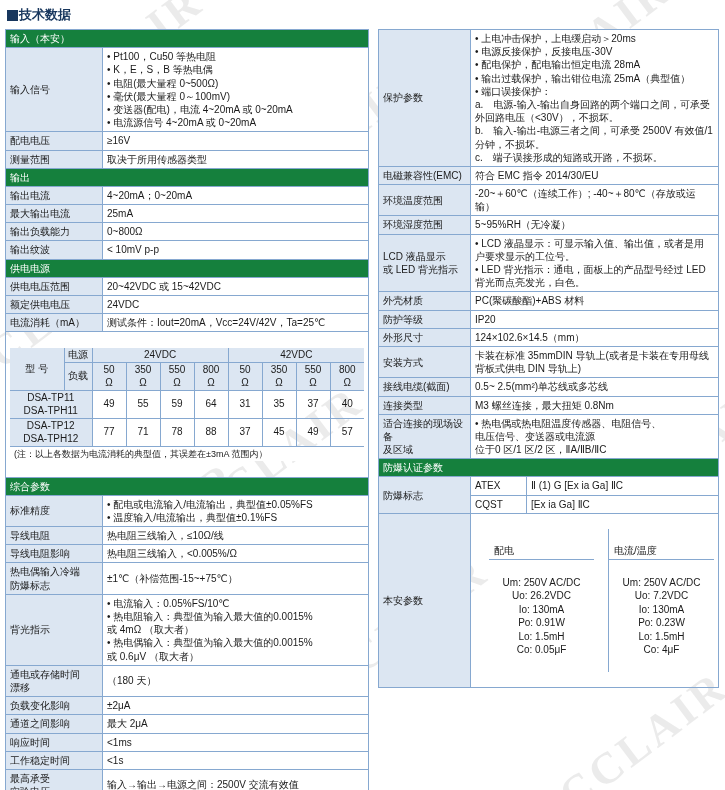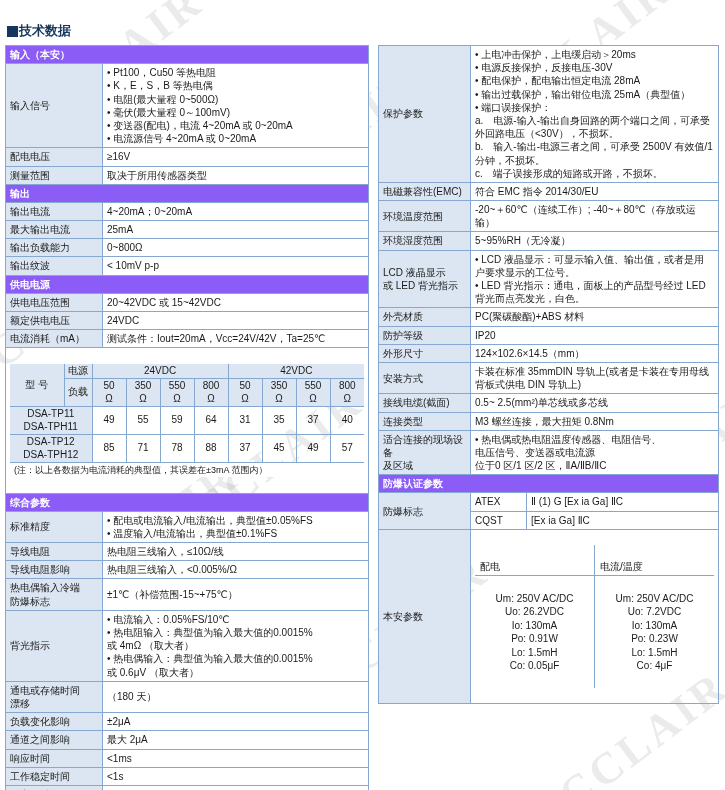--- a/index.html
+++ b/index.html
@@ -3,41 +3,41 @@
 <meta charset="utf-8">
 <style>
   html,body{margin:0;padding:0;}
   body{width:725px;height:790px;background:#ffffff;font-family:"Liberation Sans","DejaVu Sans",sans-serif;color:#1a1a1a;position:relative;overflow:hidden;}
   .watermark{position:absolute;z-index:0;font-family:"Liberation Serif","DejaVu Serif",serif;font-weight:700;font-size:44px;letter-spacing:4px;color:rgba(130,130,130,0.16);transform:rotate(-37deg);white-space:nowrap;pointer-events:none;}
   .w1{left:20px;top:30px;}  .w2{left:488px;top:18px;}  .w3{left:235px;top:112px;}
   .w4{left:-55px;top:295px;} .w5{left:415px;top:270px;} .w6{left:595px;top:420px;}
   .w7{left:55px;top:505px;}  .w8{left:305px;top:600px;} .w9{left:545px;top:715px;}
   .w10{left:180px;top:430px;}
   .content{position:relative;z-index:1;padding:6px 5px 0 5px;}
-  .page-title{display:flex;align-items:center;color:#17365D;font-weight:700;font-size:13px;margin:16px 0 5px 2px;}
+  .page-title{display:flex;align-items:center;color:#17365D;font-weight:700;font-size:13px;margin:0 0 5px 2px;}
   .title-square{width:11px;height:11px;background:#17365D;display:inline-block;margin-right:1px;}
   .columns{display:flex;align-items:flex-start;gap:9px;}
   table.spec{border-collapse:collapse;table-layout:fixed;}
   table.left-table{width:364px;}
   table.right-table{width:341px;}
   table.spec td{border:1px solid #86A8D0;font-size:10px;line-height:1.32;padding:2px 4px;vertical-align:middle;white-space:pre-line;overflow-wrap:break-word;}
-  td.sec{background:#8b5cf6;color:#ffffff;font-weight:700;padding:2.5px 4px;}
+  td.sec{background:#15803d;color:#ffffff;font-weight:400;padding:2.5px 4px;}
   td.lbl{background:#DCE6F2;}
   td.val{background:#ffffff;}
   col.col-l-label{width:97px;}
   col.col-r-label{width:92px;}
   col.col-r-sub{width:56px;}
   td.nest{padding:0;}
   table.ctab{width:100%;border-collapse:collapse;border-style:hidden;table-layout:fixed;}
   table.ctab td{border:1px solid #86A8D0;text-align:center;padding:1px 2px;font-size:10px;line-height:1.25;white-space:pre-line;}
   col.cc-model{width:54px;}
   col.cc-power{width:28px;}
   table.ctab td.note{text-align:left;font-size:9px;padding:1.5px 4px;background:#ffffff;}
   .is-grid{display:flex;}
-  .is-col{flex:1;min-width:0;}
+  .is-col{flex:1;min-width:0;margin-left:14px;}
   .is-col2{border-left:1px solid #86A8D0;}
   .is-title{padding:2px 5px;border-bottom:1px solid #86A8D0;font-size:10px;}
   .is-lines{padding:2px 5px;white-space:pre-line;font-size:10px;line-height:1.35;text-align:center;}
 </style>
 </head>
 <body>
 
 <span class="watermark w1">CCLAIR</span>
 <span class="watermark w2">CCLAIR</span>
 <span class="watermark w3">CCLAIR</span>
@@ -155,21 +155,21 @@
                   <td>59</td>
                   <td>64</td>
                   <td>31</td>
                   <td>35</td>
                   <td>37</td>
                   <td>40</td>
                 </tr>
                 <tr>
                   <td class="lbl" colspan="2">DSA-TP12
 DSA-TPH12</td>
-                  <td>85</td>
+                  <td>77</td>
                   <td>71</td>
                   <td>78</td>
                   <td>88</td>
                   <td>37</td>
                   <td>45</td>
                   <td>49</td>
                   <td>57</td>
                 </tr>
                 <tr>
                   <td class="note" colspan="10">(注：以上各数据为电流消耗的典型值，其误差在±3mA 范围内）</td>

